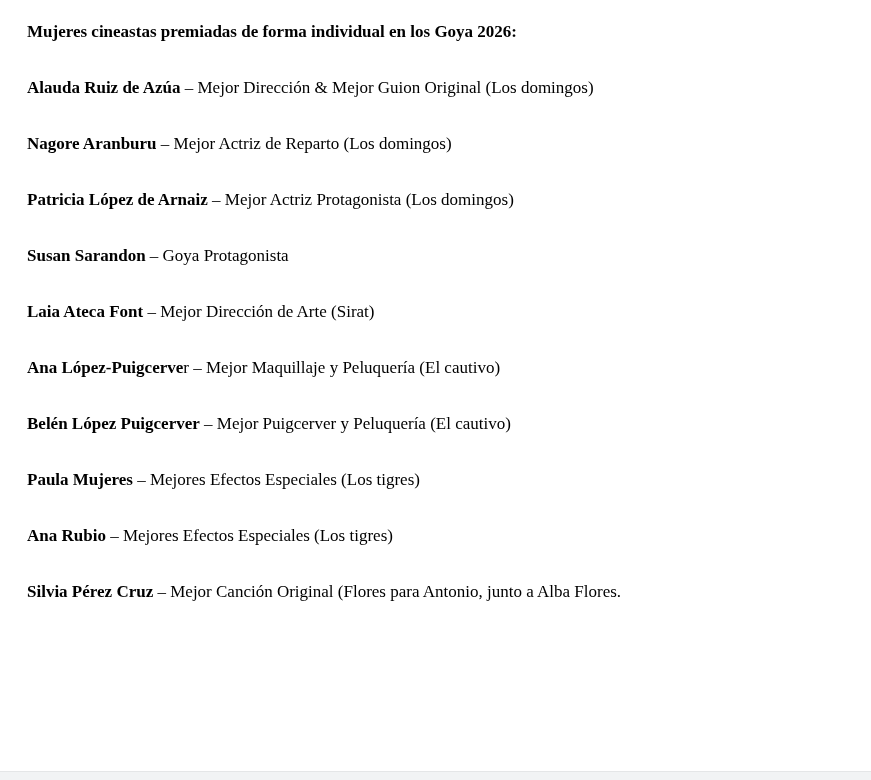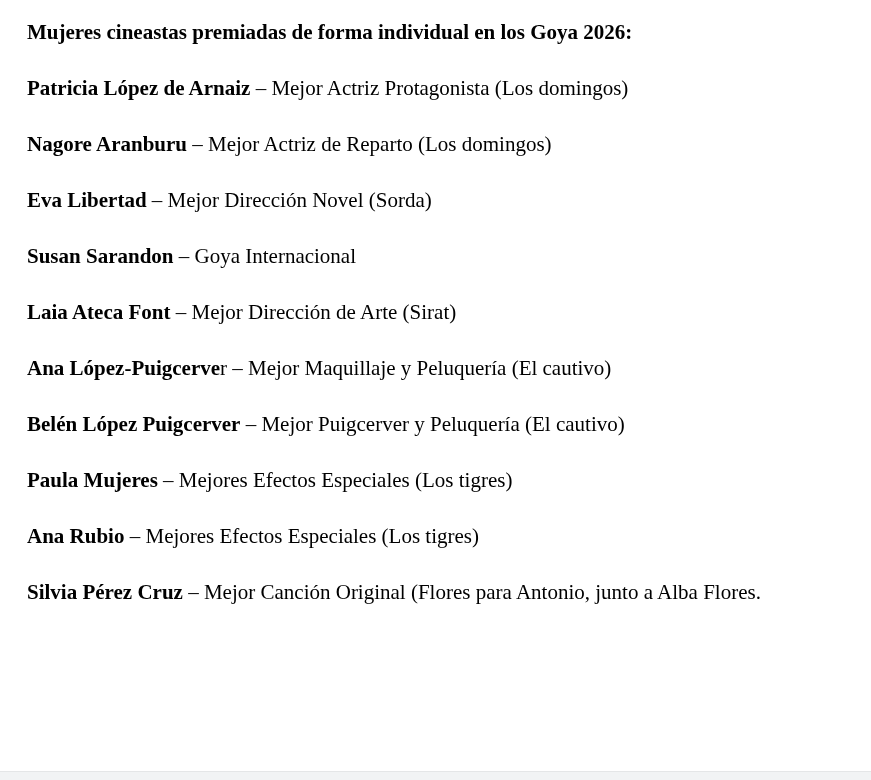--- a/index.html
+++ b/index.html
@@ -20,21 +20,21 @@
     top: 0;
     left: 0;
     width: 871px;
     height: 771px;
     padding: 21px 0 0 27px;
     box-sizing: border-box;
     overflow: hidden;
   }
   .line {
     margin: 0 0 34px 0;
-    font-size: 21px;
+    font-size: 17px;
     line-height: 22px;
     white-space: nowrap;
   }
   .title {
     font-weight: bold;
   }
   .name {
     font-weight: bold;
   }
   .detail {
@@ -50,29 +50,29 @@
     border-top: 1px solid #e4e6e7;
     box-sizing: border-box;
   }
 </style>
 </head>
 <body>
 
 <div class="doc">
   <p class="line title">Mujeres cineastas premiadas de forma individual en los Goya 2026:</p>
   <div id="entries">
+  <p class="line entry"><b class="name">Alauda Ruiz de Azúa</b><span class="detail"> – Mejor Dirección &amp; Mejor Guion Original (Los domingos)</span></p>
+
+  <p class="line entry"><b class="name">Nagore Aranburu</b><span class="detail"> – Mejor Actriz de Reparto (Los domingos)</span></p>
 
   <p class="line entry"><b class="name">Patricia López de Arnaiz</b><span class="detail"> – Mejor Actriz Protagonista (Los domingos)</span></p>
 
-  <p class="line entry"><b class="name">Nagore Aranburu</b><span class="detail"> – Mejor Actriz de Reparto (Los domingos)</span></p>
 
 
-  <p class="line entry"><b class="name">Eva Libertad</b><span class="detail"> – Mejor Dirección Novel (Sorda)</span></p>
-
-  <p class="line entry"><b class="name">Susan Sarandon</b><span class="detail"> – Goya Internacional</span></p>
+  <p class="line entry"><b class="name">Susan Sarandon</b><span class="detail"> – Goya Protagonista</span></p>
 
   <p class="line entry"><b class="name">Laia Ateca Font</b><span class="detail"> – Mejor Dirección de Arte (Sirat)</span></p>
 
 
   <p class="line entry"><b class="name">Ana López-Puigcerve</b><span class="detail">r – Mejor Maquillaje y Peluquería (El cautivo)</span></p>
 
   <p class="line entry"><b class="name">Belén López Puigcerver</b><span class="detail"> – Mejor Puigcerver y Peluquería (El cautivo)</span></p>
 
   <p class="line entry"><b class="name">Paula Mujeres</b><span class="detail"> – Mejores Efectos Especiales (Los tigres)</span></p>
 

